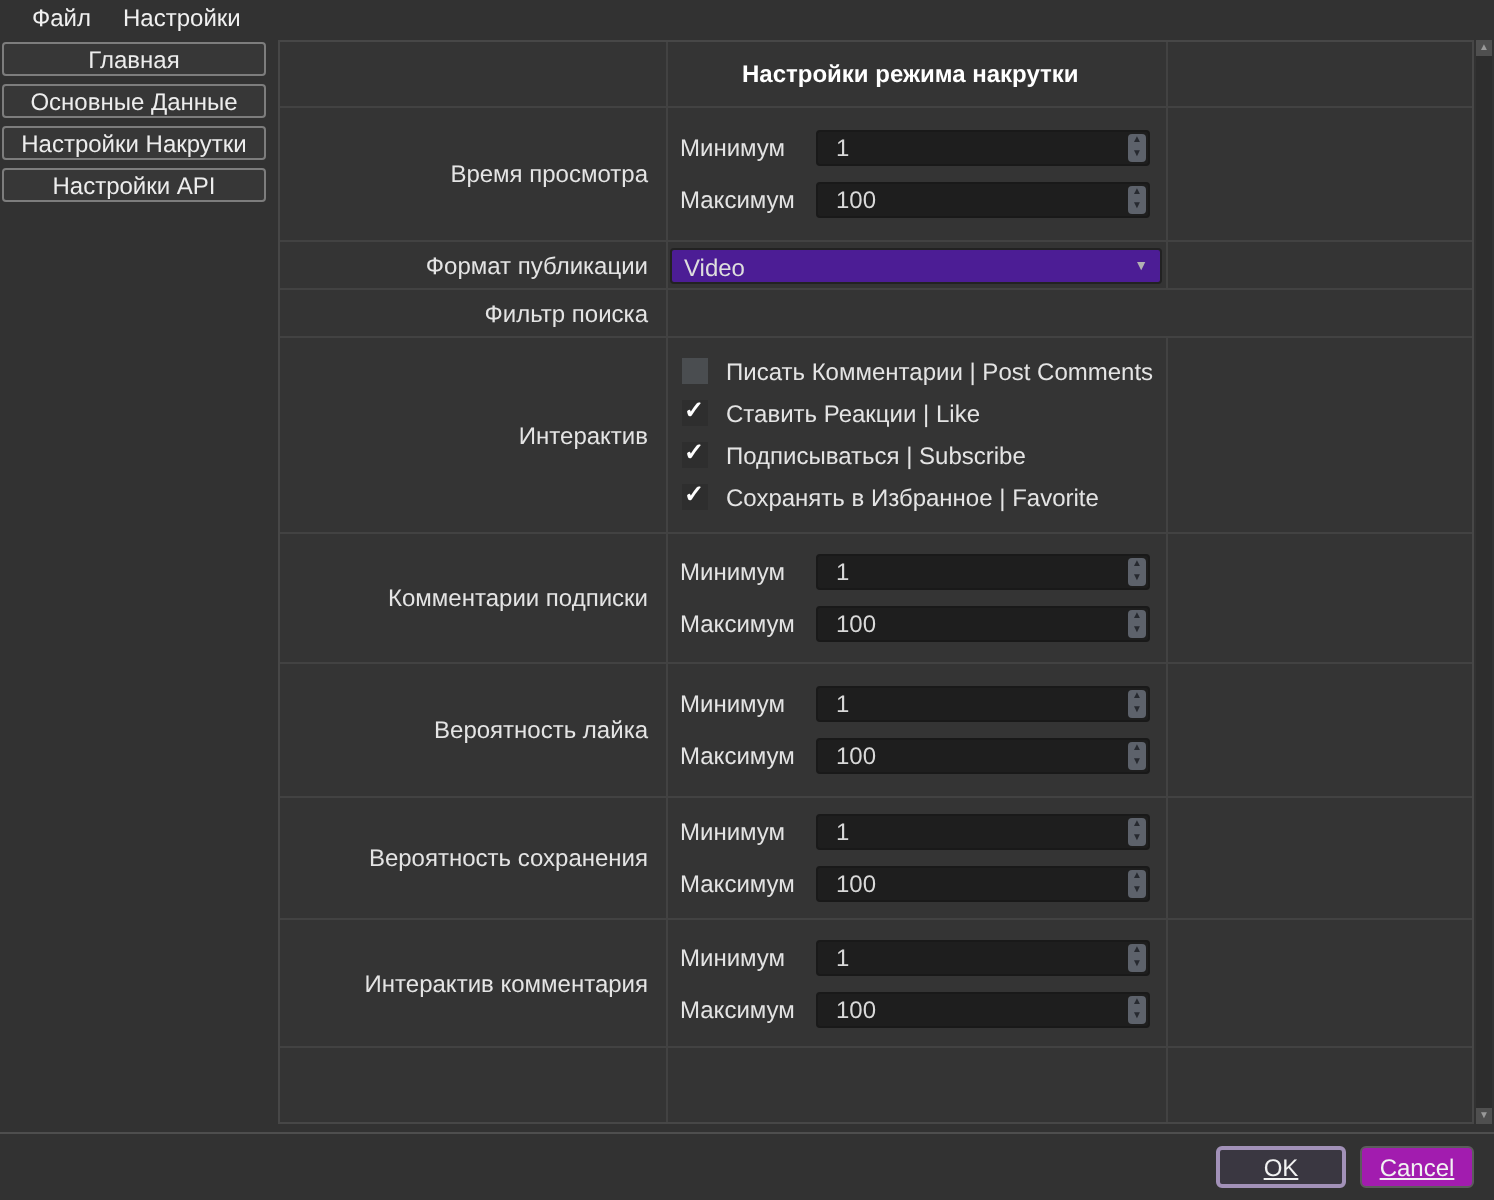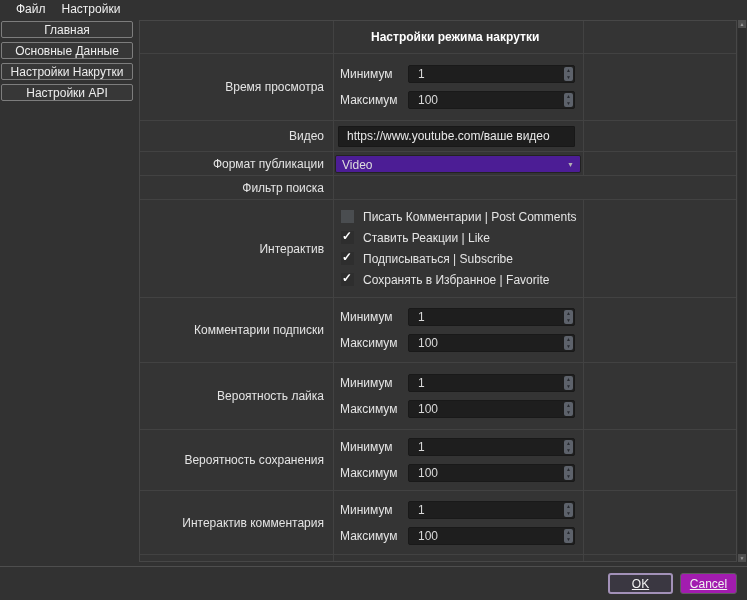--- a/index.html
+++ b/index.html
@@ -135,27 +135,20 @@
           <div class="spin-capsule">
             <span class="spin-arrow">▲</span>
             <span class="spin-arrow">▼</span>
           </div>
         </div>
       </div>
     </div>
     <div class="rest"></div>
   </div>
 
-  <div class="row" style="height:31px">
-    <div class="lbl">Видео</div>
-    <div class="fld">
-      <input class="text-input" value="https://www.youtube.com/ваше видео" style="">
-    </div>
-    <div class="rest"></div>
-  </div>
 
   <div class="row" style="height:24px">
     <div class="lbl">Формат публикации</div>
     <div class="fld">
       <div class="combo">
         <span>Video</span>
         <span class="combo-arrow">▼</span>
       </div>
     </div>
     <div class="rest"></div>

